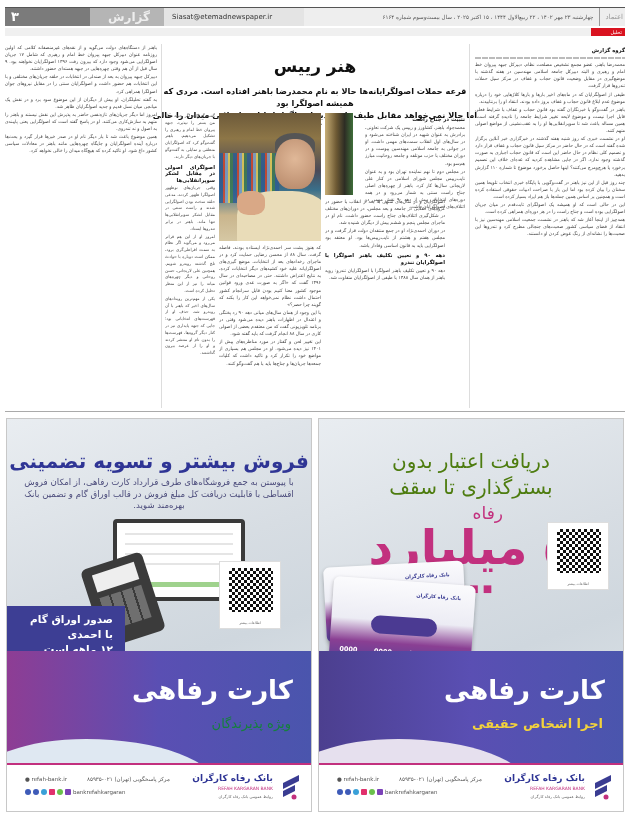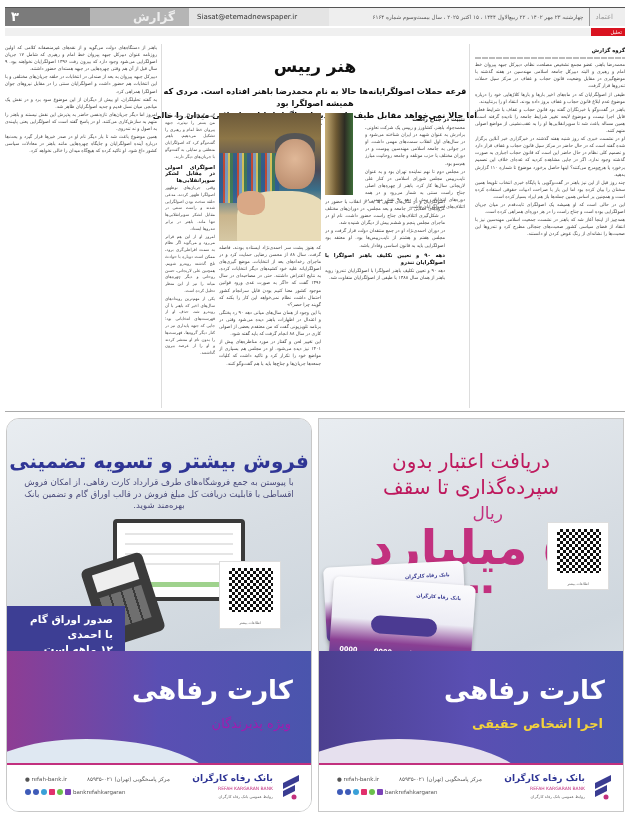--- a/index.html
+++ b/index.html
@@ -2,23 +2,23 @@
 <html><head>
 <meta charset="utf-8">
 <style>
   * { box-sizing: border-box; margin: 0; padding: 0; }
   html, body { width: 630px; height: 820px; background: #fff; overflow: hidden; }
   body { font-family: "DejaVu Sans", sans-serif; position: relative; direction: rtl; color: #222; }
 
   
   .hdr { position: absolute; top: 7px; left: 5px; width: 620px; height: 19px; display: flex; direction: ltr; border-top: 1px solid #555; }
   .hdr .pgnum { width: 85px; background: #7b7b7b; color: #fff; font-size: 13px; font-weight: bold; padding-left: 6px; line-height: 18px; }
-  .hdr .section { width: 99px; background: #b5b5b5; color: #eee; font-size: 12px; font-weight: bold; text-align: right; padding-right: 14px; line-height: 18px; direction: rtl; }
+  .hdr .section { width: 74px; background: #b5b5b5; color: #eee; font-size: 12px; font-weight: bold; text-align: right; padding-right: 14px; line-height: 18px; direction: rtl; }
   .hdr .email { width: 140px; background: #e4e4e4; color: #333; font-size: 7px; line-height: 18px; padding-left: 8px; }
-  .hdr .meta { flex: 1; background: #eeeeee; color: #555; font-size: 5.5px; line-height: 18px; text-align: right; padding-right: 12px; direction: rtl; display: flex; justify-content: flex-start; gap: 6px; }
+  .hdr .meta { flex: 1; background: #eeeeee; color: #555; font-size: 5.5px; line-height: 18px; text-align: right; padding-right: 2px; direction: rtl; display: flex; justify-content: flex-start; gap: 6px; }
   .hdr .meta .logo { color: #999; font-size: 7px; border-left: 1px solid #999; padding-left: 5px; }
   .subbar { position: absolute; top: 28px; left: 5px; width: 620px; height: 8px; background: #f0f0f0; }
   .subbar .tag { position: absolute; right: 0; top: 0; height: 8px; width: 34px; background: #d9121f; color: #fff; font-size: 5px; line-height: 8px; text-align: right; padding-right: 3px; }
 
   
   .article { position: absolute; top: 38px; left: 5px; width: 620px; height: 372px; }
   .col { position: absolute; font-size: 4.6px; line-height: 7.1px; color: #444; text-align: justify; overflow: hidden; }
   .col p { margin-bottom: 1px; }
   .col .sub { font-weight: bold; font-size: 5.3px; color: #111; margin: 3px 0 1px; }
   .col .line { height: 2px; background: repeating-linear-gradient(90deg,#bbb 0 6px,#fff 6px 7px); margin: 2.6px 0 2.5px; }
@@ -37,38 +37,38 @@
   .photo .body { position: absolute; right: -8px; top: 78px; width: 92px; height: 60px; border-radius: 40% 40% 0 0; background: #e9dcb8; }
   .photo .hand { position: absolute; left: 18px; top: 78px; width: 28px; height: 24px; border-radius: 40%; background: #d9a886; }
 
   .photo2 { position: absolute; top: 75px; left: 320px; width: 28px; height: 82px; background: linear-gradient(90deg,#c7ae76,#6e5a34 40%,#2d2d24 70%,#3f6e3a); }
 
   .hsep { position: absolute; top: 411px; left: 5px; width: 620px; height: 1px; background: #aaa; }
 
   
   .ad { position: absolute; top: 418px; width: 306px; height: 394px; overflow: hidden; border: 1px solid #c8c8c8; }
   .ad.right { left: 318px; }
-  .ad.left { left: 6px; border-radius: 13px; }
+  .ad.left { left: 6px; }
   .ad .bg { position: absolute; inset: 0; background: linear-gradient(160deg,#e9edf1 0%,#d7dde3 40%,#cfd7de 60%,#e3e8ec 100%); }
-  .ad .line1, .ad .line2 { position: absolute; width: 100%; text-align: center; color: #be185d; font-weight: bold; }
+  .ad .line1, .ad .line2 { position: absolute; width: 100%; text-align: center; color: #4d7c0f; font-weight: bold; }
   .ad.right .line1 { top: 30px; font-size: 20px; letter-spacing: 1px; font-weight: normal; }
   .ad.right .line2 { top: 56px; font-size: 20px; letter-spacing: 1px; font-weight: normal; }
   .ad.right .unit { position: absolute; top: 84px; right: 120px; color: #c2307e; font-size: 17px; }
   .ad.right .amount { position: absolute; top: 100px; width: 100%; text-align: center; color: #c2307e; font-size: 48px; font-weight: bold; }
   .ad.right .dots { position: absolute; top: 164px; left: 110px; color: #c2307e; font-size: 10px; letter-spacing: 4px; }
 
   .ad.left .title { position: absolute; top: 30px; width: 100%; text-align: center; color: #2f3595; font-size: 20px; font-weight: bold; }
   .ad.left .desc { position: absolute; top: 58px; left: 12px; right: 12px; text-align: center; color: #4a4a7a; font-size: 8.6px; line-height: 11.6px; }
 
   .ad .wave { position: absolute; left: 0; right: 0; top: 232px; height: 120px; background: linear-gradient(90deg,#4c3f8f,#5a4fb3 50%,#4a55ad); }
   .ad .wave2 { position: absolute; left: -30px; top: 320px; width: 240px; height: 90px; background: #e6e0ee; border-radius: 50% 60% 0 0; }
   .ad .cta { position: absolute; top: 256px; right: 18px; color: #fff; font-size: 26px; font-weight: bold; }
   .ad .ctasub { position: absolute; top: 297px; right: 20px; font-size: 13px; font-weight: bold; }
   .ad.right .ctasub { color: #f2d23c; }
-  .ad.left .ctasub { color: #a21caf; font-weight: normal; letter-spacing: 1px; text-align: center; }
+  .ad.left .ctasub { color: #15803d; font-weight: normal; letter-spacing: 1px; text-align: center; }
 
   .qr { position: absolute; top: 103px; right: 14px; width: 62px; height: 68px; background: #fff; border: 1px solid #ddd; }
   .qr .code { position: absolute; top: 6px; left: 9px; width: 44px; height: 44px;
     background: conic-gradient(#111 0 25%,#fff 0 50%,#111 0 75%,#fff 0) 0 0/6px 6px; }
   .qr .cap { position: absolute; bottom: 3px; width: 100%; text-align: center; font-size: 3.5px; color: #666; }
   .ad.left .qr { top: 142px; right: 30px; }
 
   
   .card { position: absolute; border-radius: 6px; background: linear-gradient(180deg,#fbfbfd 0%,#ececf4 45%,#8a3f93 70%,#4f3f98 100%); box-shadow: 0 2px 4px rgba(0,0,0,.3); }
   .card.c1 { top: 145px; left: 6px; width: 140px; height: 75px; transform: rotate(-3deg); }
@@ -184,22 +184,22 @@
     <p>امروز اما دیگر جریان‌های تازه‌نفس حاضر به پذیرش این نقش نیستند و باهنر را متهم به سازش‌کاری می‌کنند. او در پاسخ گفته است که اصولگرایی یعنی پایبندی به اصول و نه تندروی.</p>
     <p>همین موضوع باعث شد تا بار دیگر نام او در صدر خبرها قرار گیرد و بحث‌ها درباره آینده اصولگرایان و جایگاه چهره‌هایی مانند باهنر در معادلات سیاسی کشور داغ شود. او تاکید کرده که هیچ‌گاه میدان را خالی نخواهد کرد.</p>
   </div>
 </div>
 
 <div class="hsep"></div>
 
 <div class="ad right">
   <div class="bg"></div>
   <div class="line1">دریافت اعتبار بدون</div>
-  <div class="line2">سپرده‌گذاری تا سقف</div>
-  <div class="unit">ریال</div>
+  <div class="line2">بستر‌گذاری تا سقف</div>
+  <div class="unit">رفاه</div>
   <div class="amount">۵ میلیارد</div>
   <div class="dots">■■■■■</div>
 
   <div class="card c1">
     <div class="bank">بانک رفاه کارگران</div>
   </div>
   <div class="card c2">
     <div class="bank">بانک رفاه کارگران</div>
     <div class="pill"></div>
     <div class="num">

